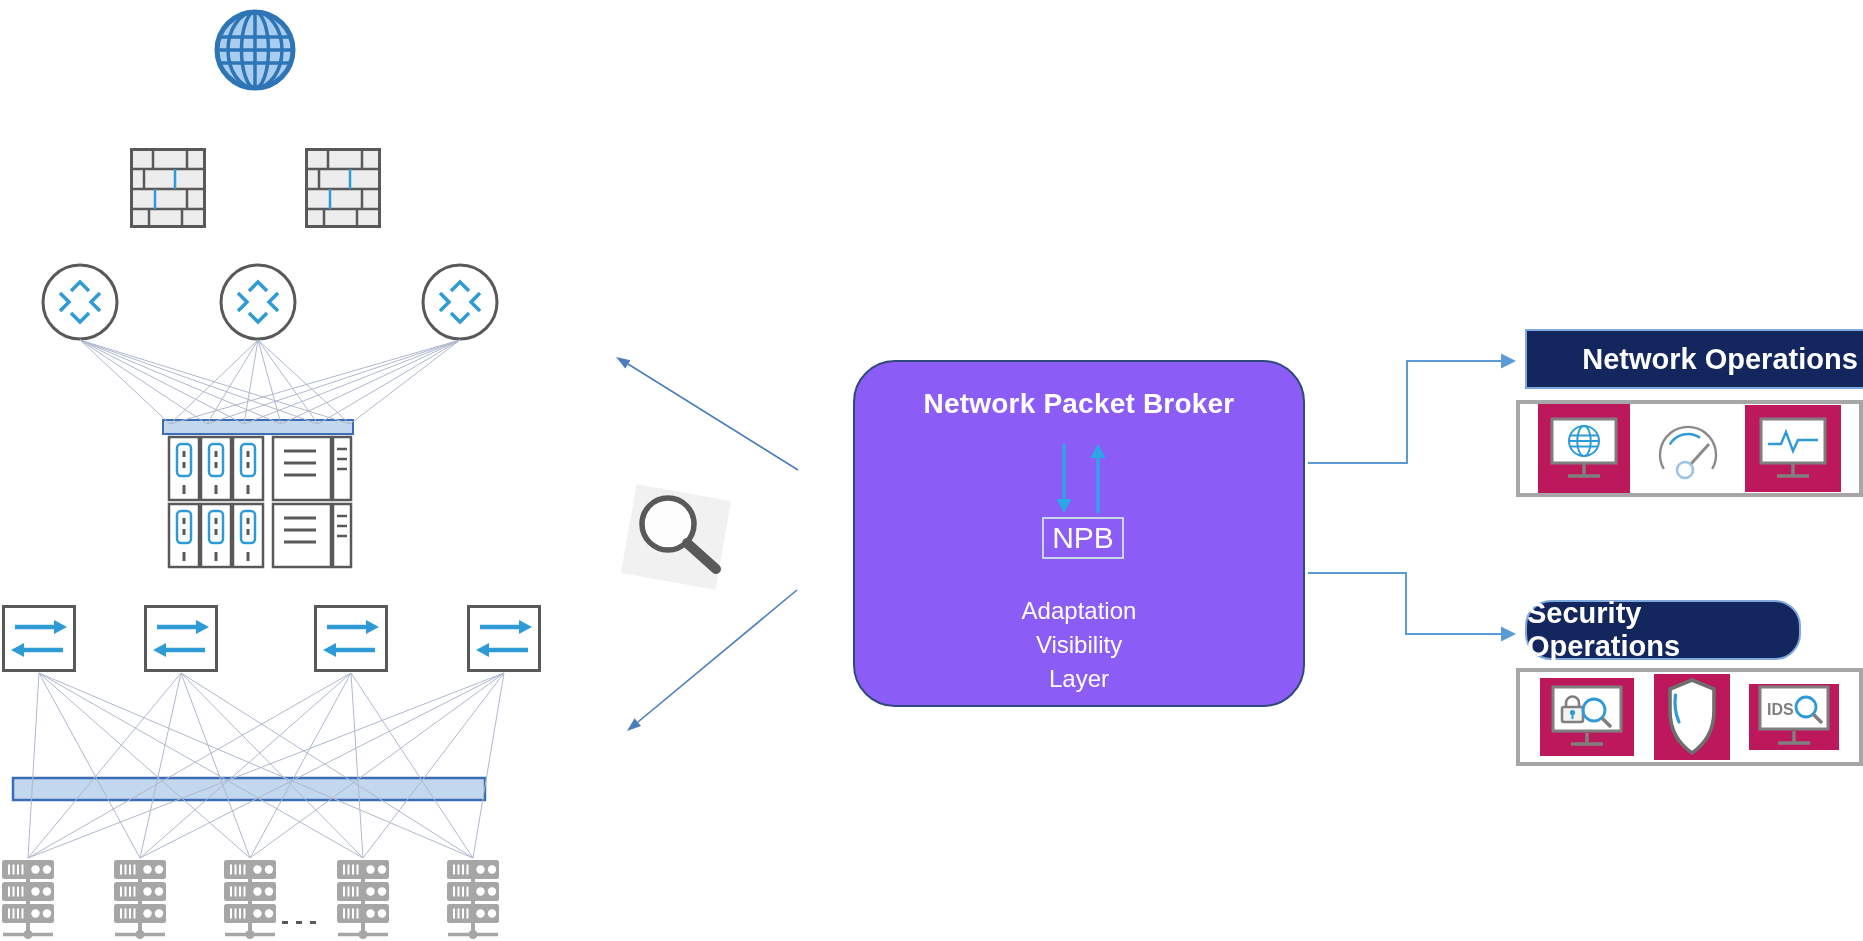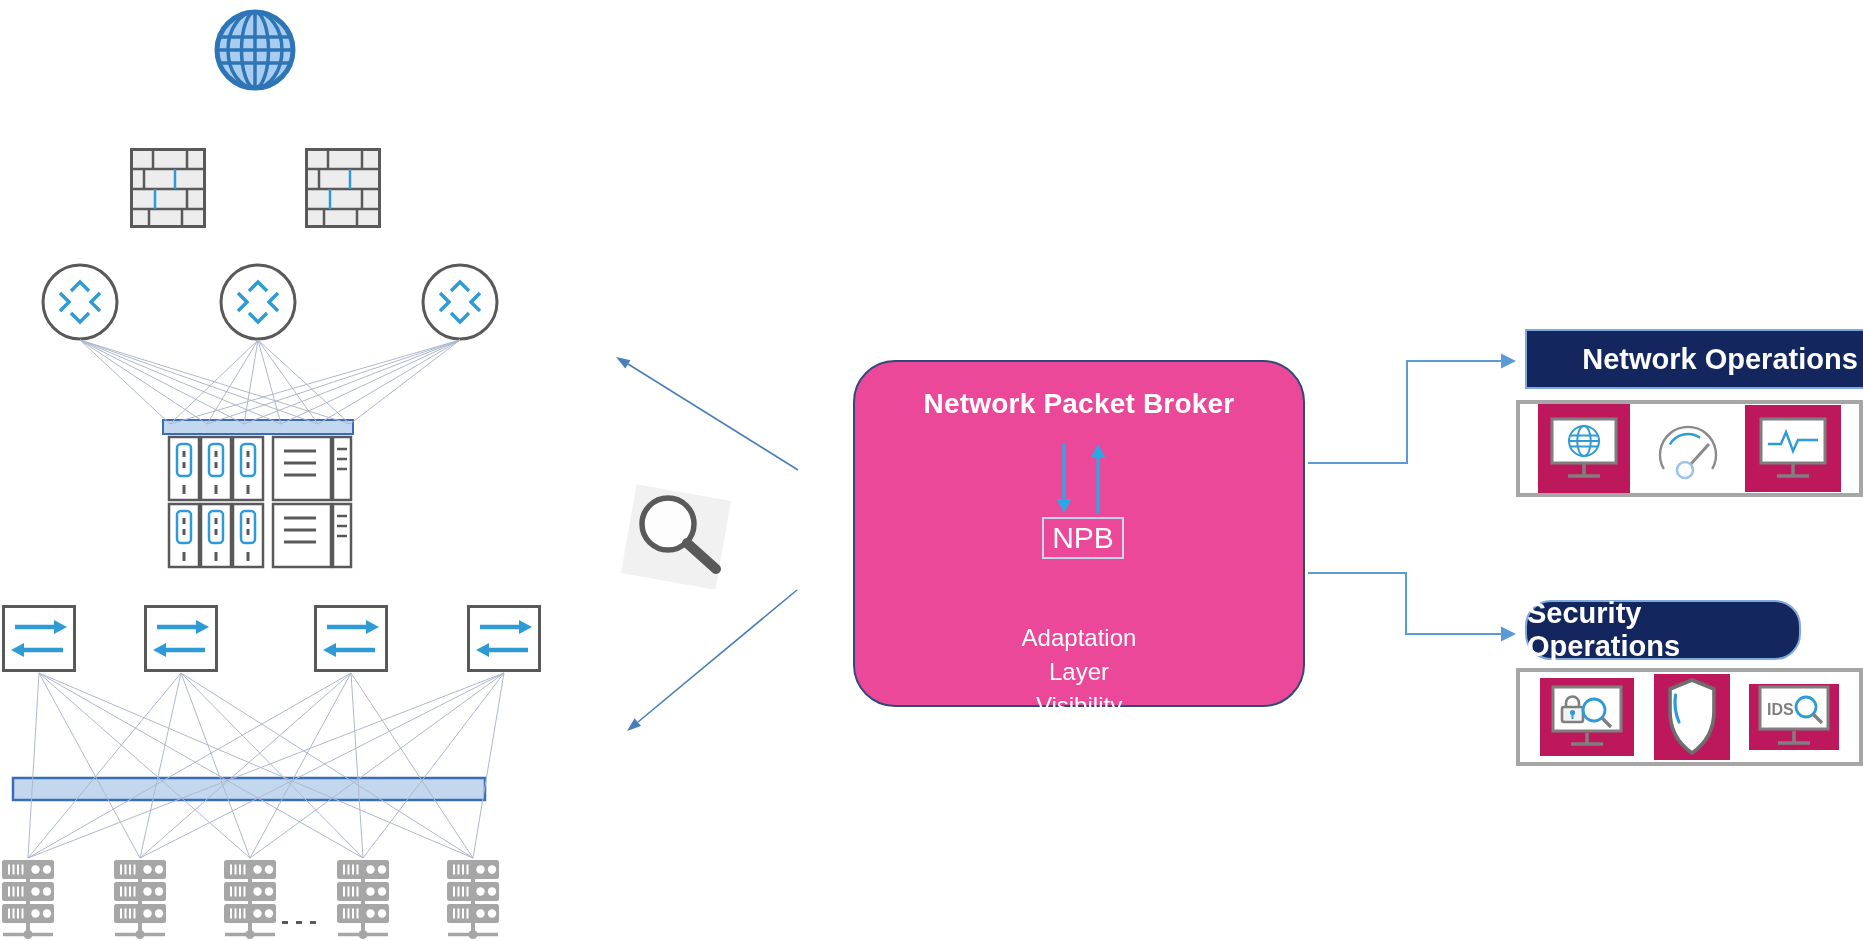--- a/index.html
+++ b/index.html
@@ -1,24 +1,24 @@
 <!DOCTYPE html>
 <html><head>
 <meta charset="utf-8">
 <style>
   html,body{margin:0;padding:0;background:#fff;font-family:"Liberation Sans",sans-serif;}
   .canvas{position:relative;width:1863px;height:941px;background:#fff;overflow:hidden;}
   .layer-svg{position:absolute;left:0;top:0;}
   
-  .npb-box{position:absolute;left:853px;top:360px;width:452px;height:347px;background:#ec4899;
+  .npb-box{position:absolute;left:853px;top:360px;width:452px;height:347px;background:#8b5cf6;
            border:2px solid #30497C;border-radius:42px;box-sizing:border-box;color:#fff;text-align:center;}
   .npb-title{margin-top:26px;font-size:28px;font-weight:bold;letter-spacing:.2px;}
   .npb-node{position:absolute;left:187px;top:155px;width:82px;height:42px;border:2px solid #C9D6EA;
             display:flex;align-items:center;justify-content:center;font-size:30px;box-sizing:border-box;}
-  .npb-layers{position:absolute;left:0;top:232px;width:100%;font-size:24px;line-height:34px;font-weight:400;margin-top:27px;}
+  .npb-layers{position:absolute;left:0;top:232px;width:100%;font-size:24px;line-height:34px;font-weight:400;}
   .npb-arrows{position:absolute;left:0;top:0;}
   
   .ops-header{position:absolute;height:60px;background:#14265E;border:2px solid #7FA8DC;box-sizing:border-box;
               color:#fff;font-size:29px;font-weight:bold;display:flex;align-items:center;justify-content:center;}
   .ops-box{position:absolute;background:#fff;border:4px solid #A6A6A6;box-sizing:border-box;
            display:flex;align-items:center;justify-content:space-evenly;}
   .tile{background:#be185d;display:flex;align-items:center;justify-content:center;}
   .tile-plain{background:transparent;}
 </style>
 </head>
@@ -226,22 +226,22 @@
         <polygon points="209,151 201.5,137 216.5,137" fill="#29A8E6"></polygon>
       </g>
       <g>
         <line x1="243" y1="151" x2="243" y2="96" stroke="#29A8E6" stroke-width="3.2"></line>
         <polygon points="243,82 235.5,96 250.5,96" fill="#29A8E6"></polygon>
       </g>
     </svg>
     <div class="npb-node">NPB</div>
     <div class="npb-layers">
       <div>Adaptation</div>
+      <div>Visibility</div>
       <div>Layer</div>
-      <div>Visibility</div>
     </div>
   </div>
 
   <div class="ops-header" style="left:1525px;top:329px;width:390px;">
     <span>Network Operations</span>
   </div>
   <div class="ops-box" style="left:1516px;top:400px;width:347px;height:97px;">
     <div class="tile" style="width:92px;height:89px;">
       <svg width="70" height="64">
         <rect x="3" y="2" width="64" height="44" fill="#fff" stroke="#7F7F7F" stroke-width="3"></rect>

